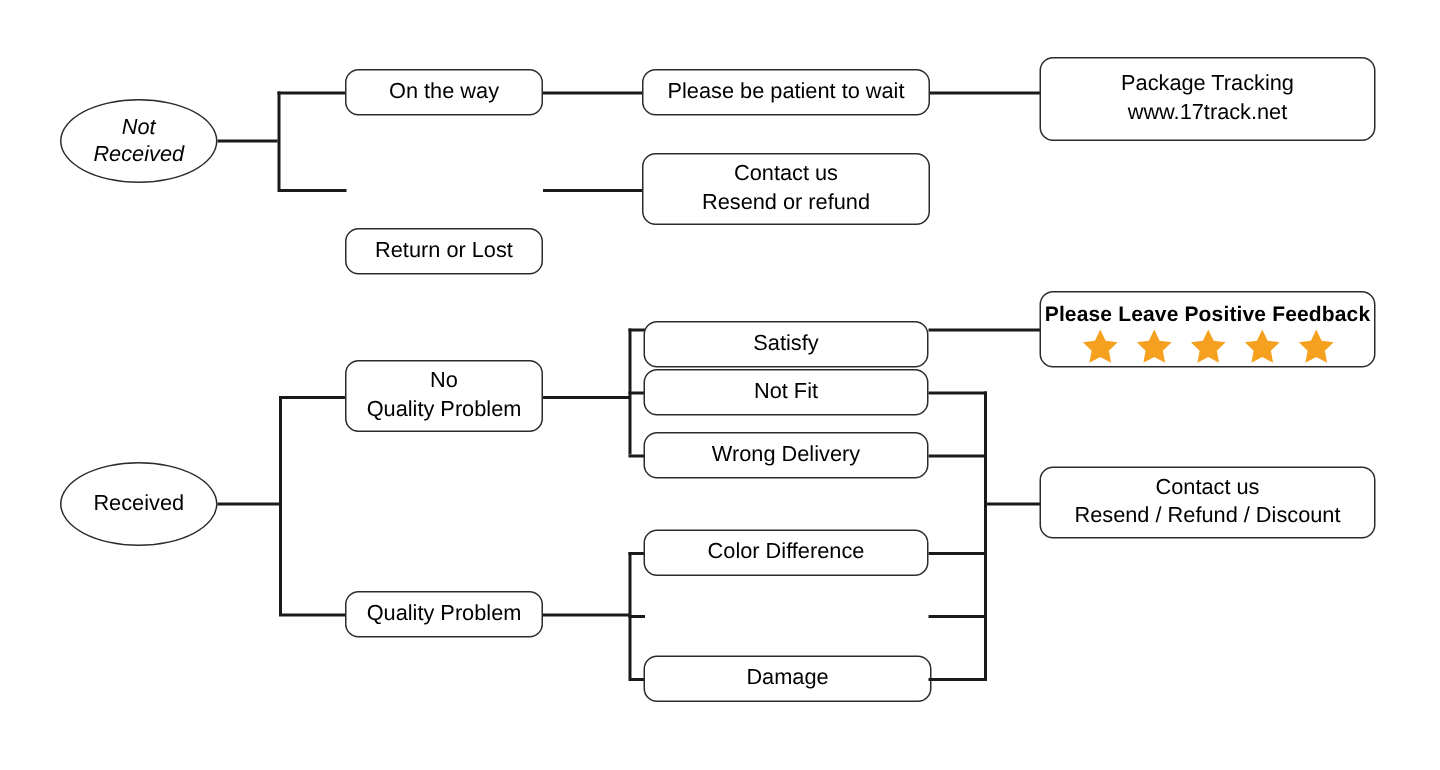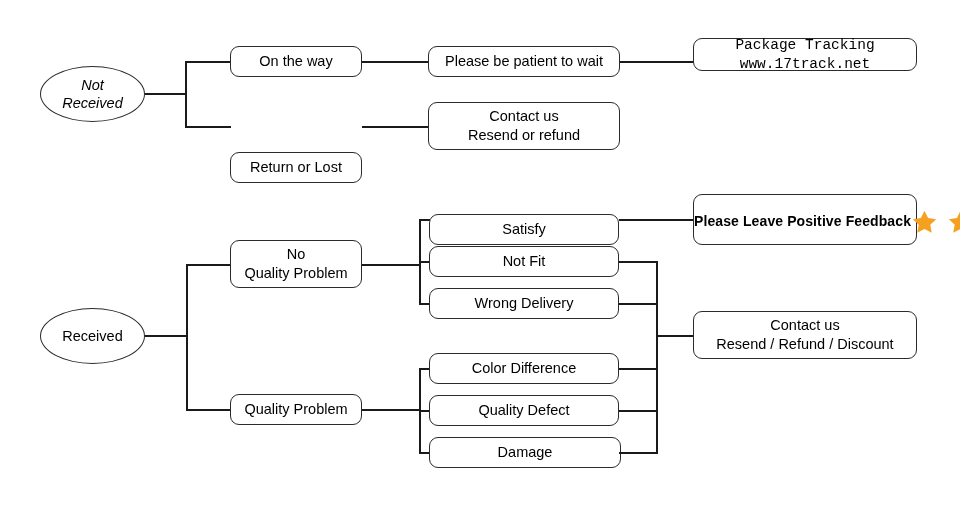--- a/index.html
+++ b/index.html
@@ -61,23 +61,23 @@
   .box .l2, .ellipse .l2 { display: block; }
 
   
   .feedback-box {
     position: absolute;
     border: 1.4px solid #2b2b2b;
     border-radius: 9px;
     background: #ffffff;
     box-sizing: border-box;
     display: flex;
-    flex-direction: row;
+    flex-direction: column;
     align-items: center;
-    justify-content: space-between;
+    justify-content: flex-end;
     padding-top: 3px;
   }
   .feedback-title {
     font-size: 14px;
     color: #000000;
     font-weight: 600;
     letter-spacing: 0.1px;
     white-space: nowrap;
   }
   .stars {
@@ -117,21 +117,21 @@
   </div>
 
   <div class="line h" style="left:362px; top:61px; width:67px;"></div>
 
   <div class="box" style="left:428px; top:46px; width:192px; height:31px;">
     <span>Please be patient to wait</span>
   </div>
 
   <div class="line h" style="left:620px; top:61px; width:74px;"></div>
 
-  <div class="box" style="left:693px; top:38px; width:224px; height:33px;font-family:Liberation Mono, monospace;">
+  <div class="box" style="left:693px; top:38px; width:224px; height:56px;">
     <div>
       <span class="l1">Package Tracking</span>
       <span class="l2">www.17track.net</span>
     </div>
   </div>
 
   <div class="line h" style="left:362px; top:126px; width:67px;"></div>
 
   <div class="box" style="left:428px; top:102px; width:192px; height:48px;">
     <div>
@@ -179,23 +179,20 @@
 
   <div class="line h" style="left:362px; top:409px; width:58px;"></div>
   <div class="line v" style="left:419px; top:368px; height:84px;"></div>
   <div class="line h" style="left:419px; top:368px; width:11px;"></div>
   <div class="line h" style="left:419px; top:410px; width:11px;"></div>
   <div class="line h" style="left:419px; top:452px; width:11px;"></div>
 
   <div class="box" style="left:429px; top:353px; width:190px; height:31px;">
     <span>Color Difference</span>
   </div>
-  <div class="box" style="left:429px; top:395px; width:190px; height:31px;">
-    <span>Quality Defect</span>
-  </div>
   <div class="box" style="left:429px; top:437px; width:192px; height:31px;">
     <span>Damage</span>
   </div>
 
   <div class="line h" style="left:619px; top:219px; width:75px;"></div>
 
   <div class="feedback-box" style="left:693px; top:194px; width:224px; height:51px;">
     <div class="feedback-title">Please Leave Positive Feedback</div>
     <div class="stars">
       <svg class="star" width="27" height="26" viewBox="0 0 24 24">

